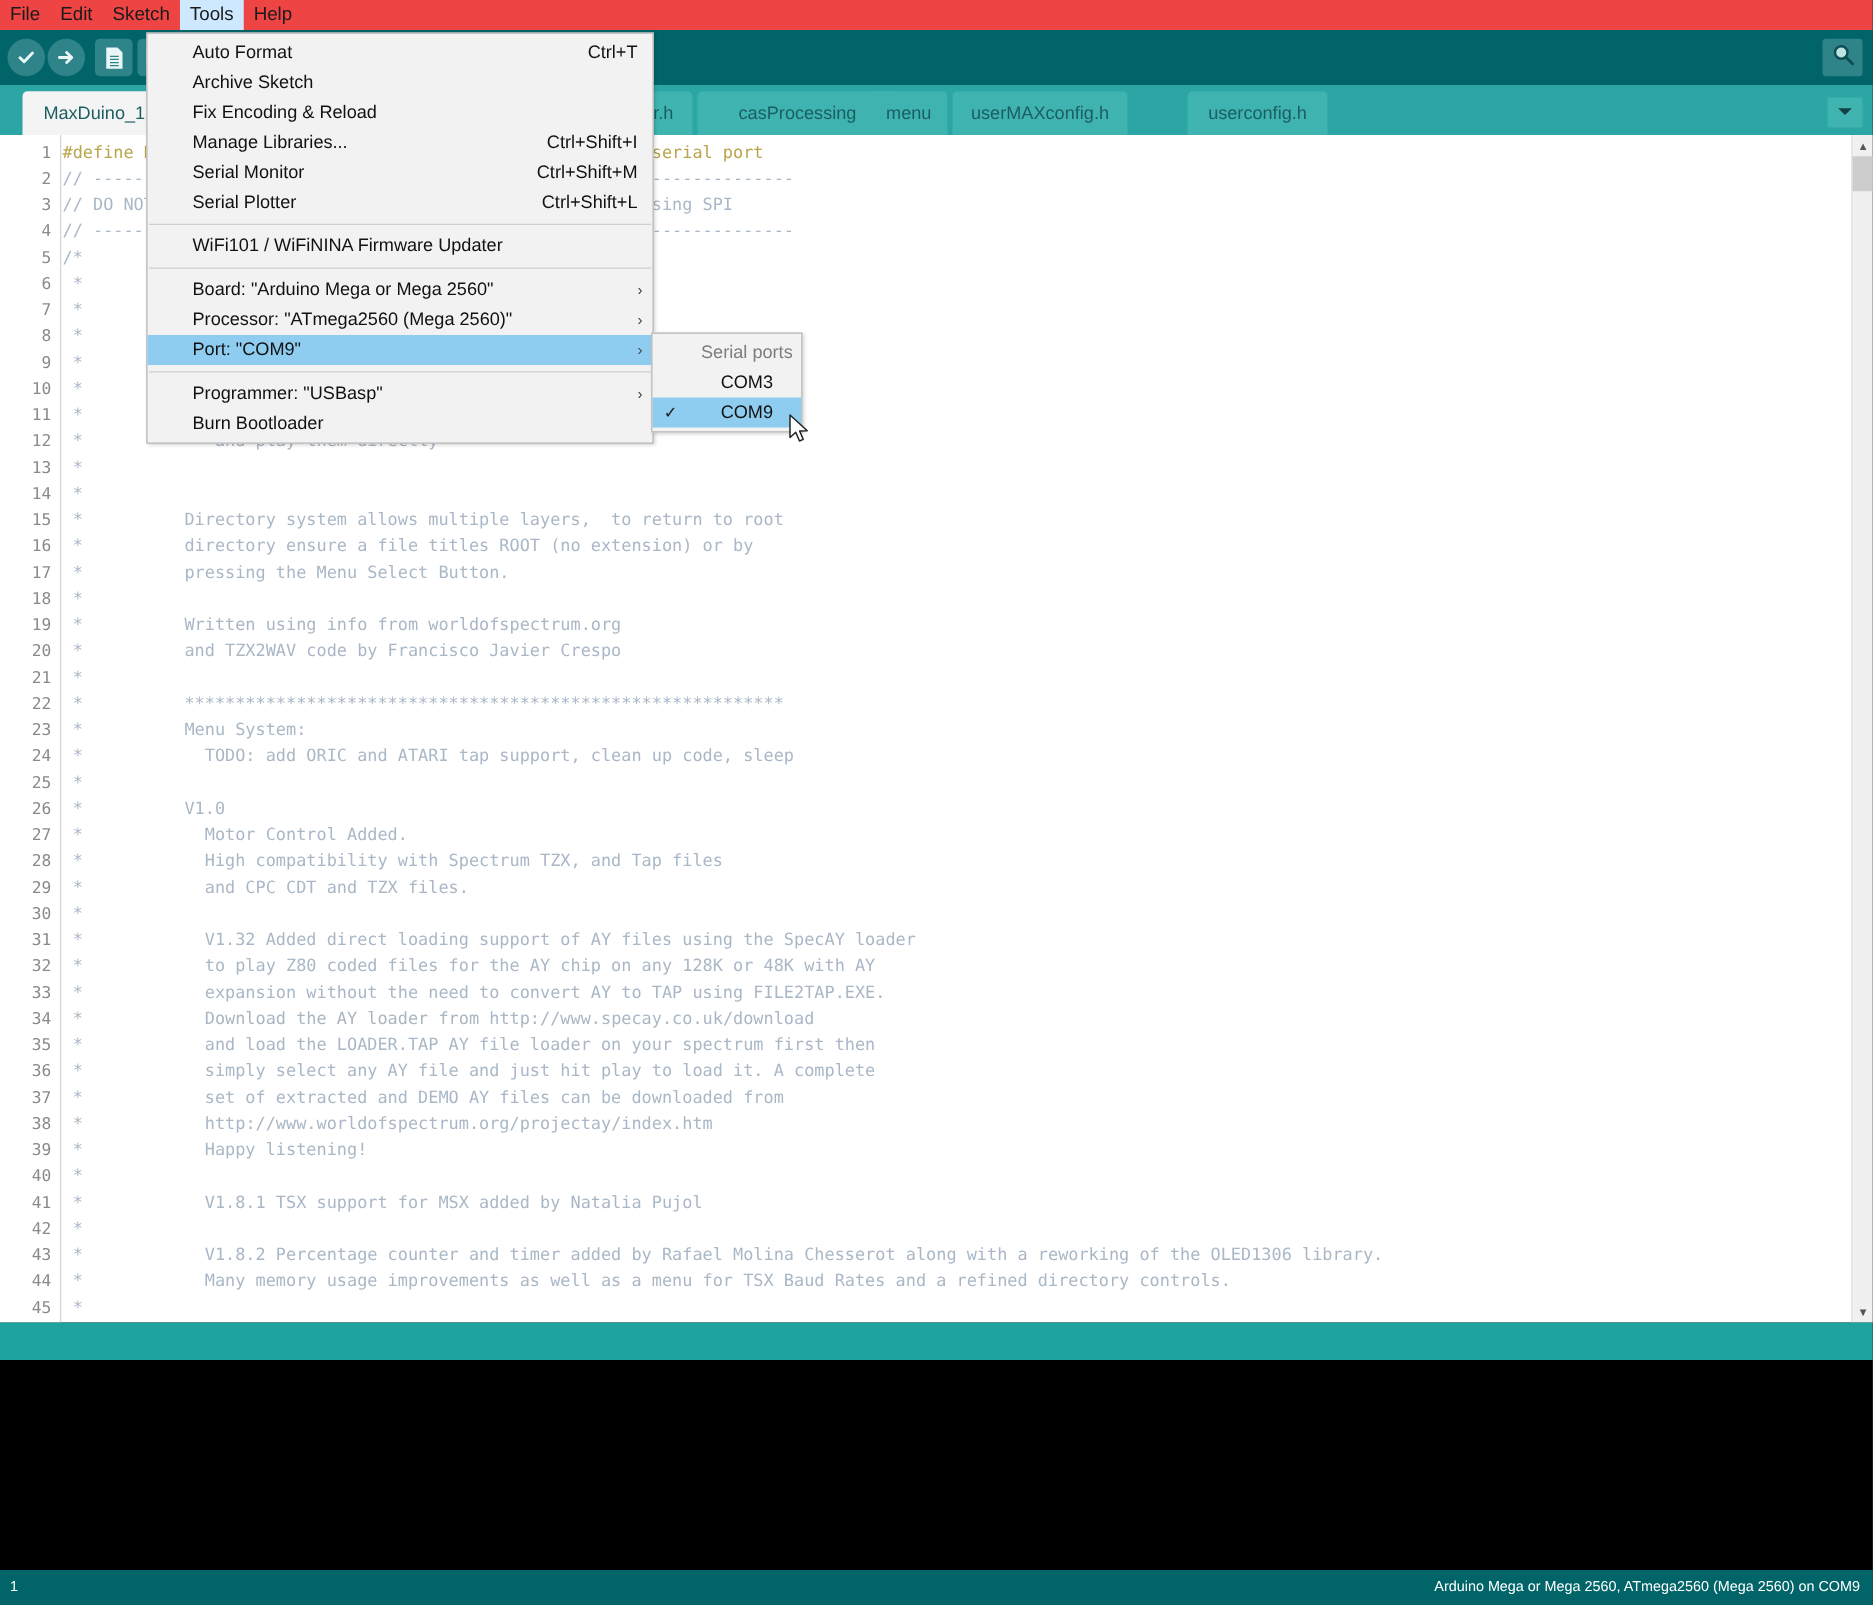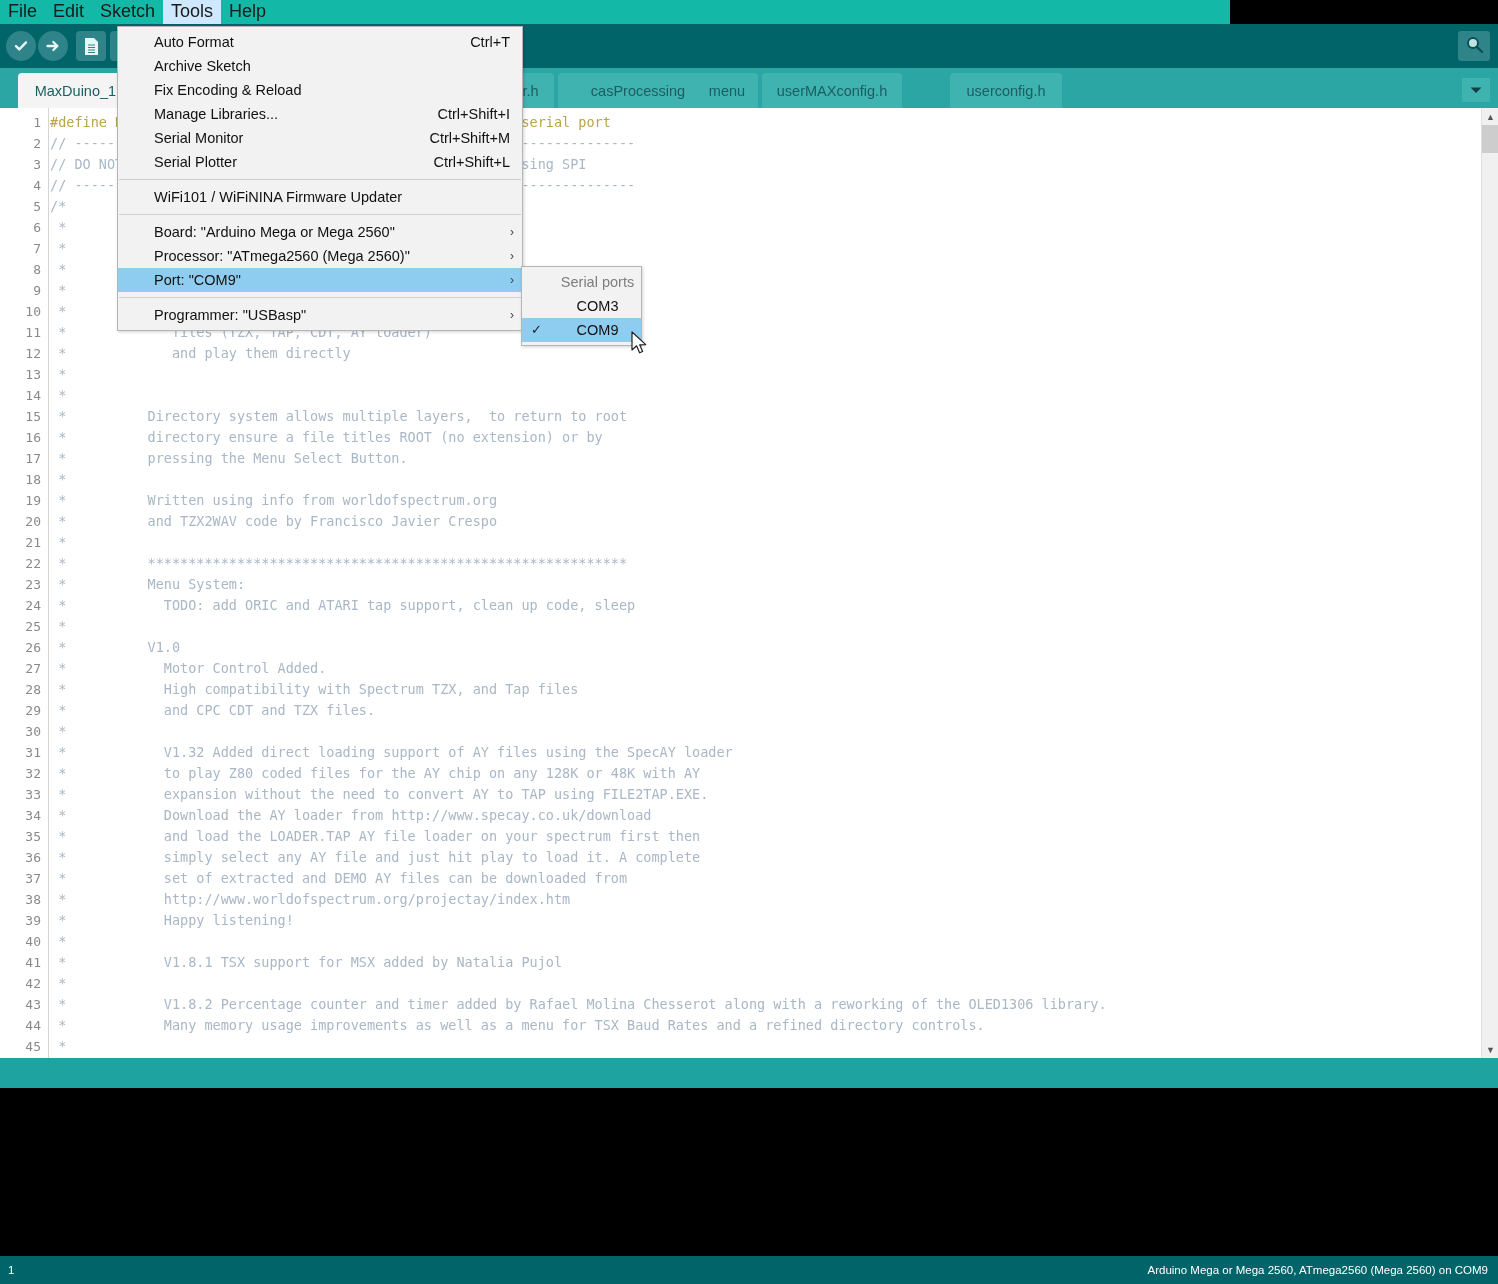--- a/index.html
+++ b/index.html
@@ -6,24 +6,24 @@
   html, body {
     margin: 0; padding: 0;
     width: 1498px; height: 1284px;
     overflow: hidden;
     background: #000;
     font-family: "Liberation Sans", sans-serif;
   }
 
   
   #menubar {
-    position: absolute; left: 0; top: 0; width: 1230px; height: 24px;
-    background: #14b8a6;
+    position: absolute; left: 0; top: 0; width: 1498px; height: 24px;
+    background: #ef4444;
     display: flex; align-items: center;
-    font-size: 18px; color: #1a1a1a;
+    font-size: 15px; color: #1a1a1a;
   }
   .menu-item {
     padding: 3px 8px 4px 8px;
     line-height: 17px;
     cursor: default;
     white-space: nowrap;
   }
   .menu-item.active { background: #cde8ff; }
 
   
@@ -365,20 +365,21 @@
     <div class="mrow"><span>Serial Monitor</span><span class="accel">Ctrl+Shift+M</span></div>
     <div class="mrow"><span>Serial Plotter</span><span class="accel">Ctrl+Shift+L</span></div>
     <div class="msep"></div>
     <div class="mrow"><span>WiFi101 / WiFiNINA Firmware Updater</span></div>
     <div class="msep"></div>
     <div class="mrow"><span>Board: "Arduino Mega or Mega 2560"</span><span class="caret">›</span></div>
     <div class="mrow"><span>Processor: "ATmega2560 (Mega 2560)"</span><span class="caret">›</span></div>
     <div class="mrow hl"><span>Port: "COM9"</span><span class="caret">›</span></div>
     <div class="msep"></div>
     <div class="mrow"><span>Programmer: "USBasp"</span><span class="caret">›</span></div>
+    <div class="mrow"><span>Burn Bootloader</span></div>
   </div>
 
 <div id="port-submenu">
     <div class="srow header"><span>Serial ports</span></div>
     <div class="srow"><span>COM3</span></div>
     <div class="srow hl"><span class="chk">✓</span><span>COM9</span></div>
   </div>
 
 <div id="cursor">
   <svg width="18" height="26" viewBox="0 0 18 26">

